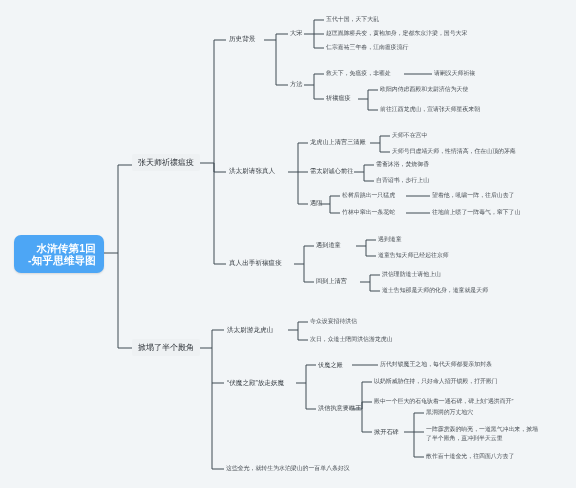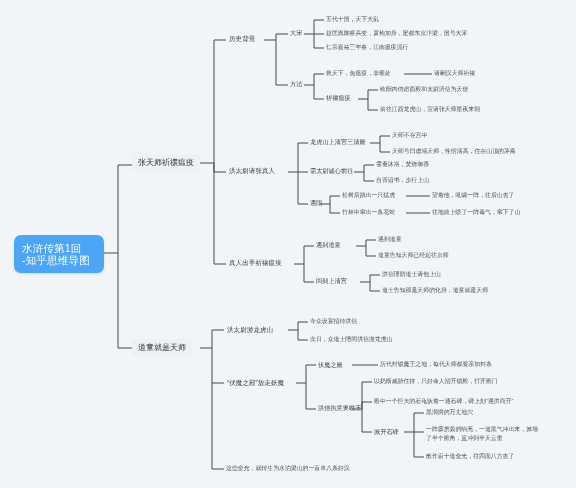--- a/index.html
+++ b/index.html
@@ -16,23 +16,23 @@
     box-sizing:border-box;
     white-space:nowrap;
     line-height:1.15;
   }
   
   .root{
     background:#4da6f5;
     color:#ffffff;
     border-radius:7px;
     font-size:10.5px;
-    font-weight:normal;
+    font-weight:bold;
     padding:7px 8px;
-    text-align:left;
+    text-align:right;
     letter-spacing:0.2px;
     box-shadow:0 1px 2px rgba(0,0,0,.12);
   }
   .root .l{display:block;}
   
   .l1{
     background:#eef1f3;
     color:#2b3036;
     font-size:8px;
     padding:4px 6px;
@@ -172,21 +172,21 @@
     </g>
   </svg>
 
   <div class="node root" style="left:14px;top:235px;width:90px;">
     <span class="l">水浒传第1回</span>
     <span class="l">-知乎思维导图</span>
   </div>
 
   <div class="node l1" style="left:132px;top:154px;">张天师祈禳瘟疫</div>
 
-  <div class="node l1" style="left:132px;top:339px;">道童就是天师</div>
+  <div class="node l1" style="left:132px;top:339px;">掀塌了半个殿角</div>
 
   <div class="node l2" style="left:226px;top:33px;">历史背景</div>
   <div class="node l3" style="left:288px;top:28px;">大宋</div>
   <div class="node l3" style="left:288px;top:79px;">方法</div>
 
   <div class="node leaf" style="left:324px;top:15px;">五代十国，天下大乱</div>
   <div class="node leaf" style="left:324px;top:29px;">赵匡胤陈桥兵变，黄袍加身，定都东京汴梁，国号大宋</div>
   <div class="node leaf" style="left:324px;top:43px;">仁宗嘉祐三年春，江南瘟疫流行</div>
 
   <div class="node leaf" style="left:324px;top:69px;">救天下，免瘟疫，非罹处</div>

